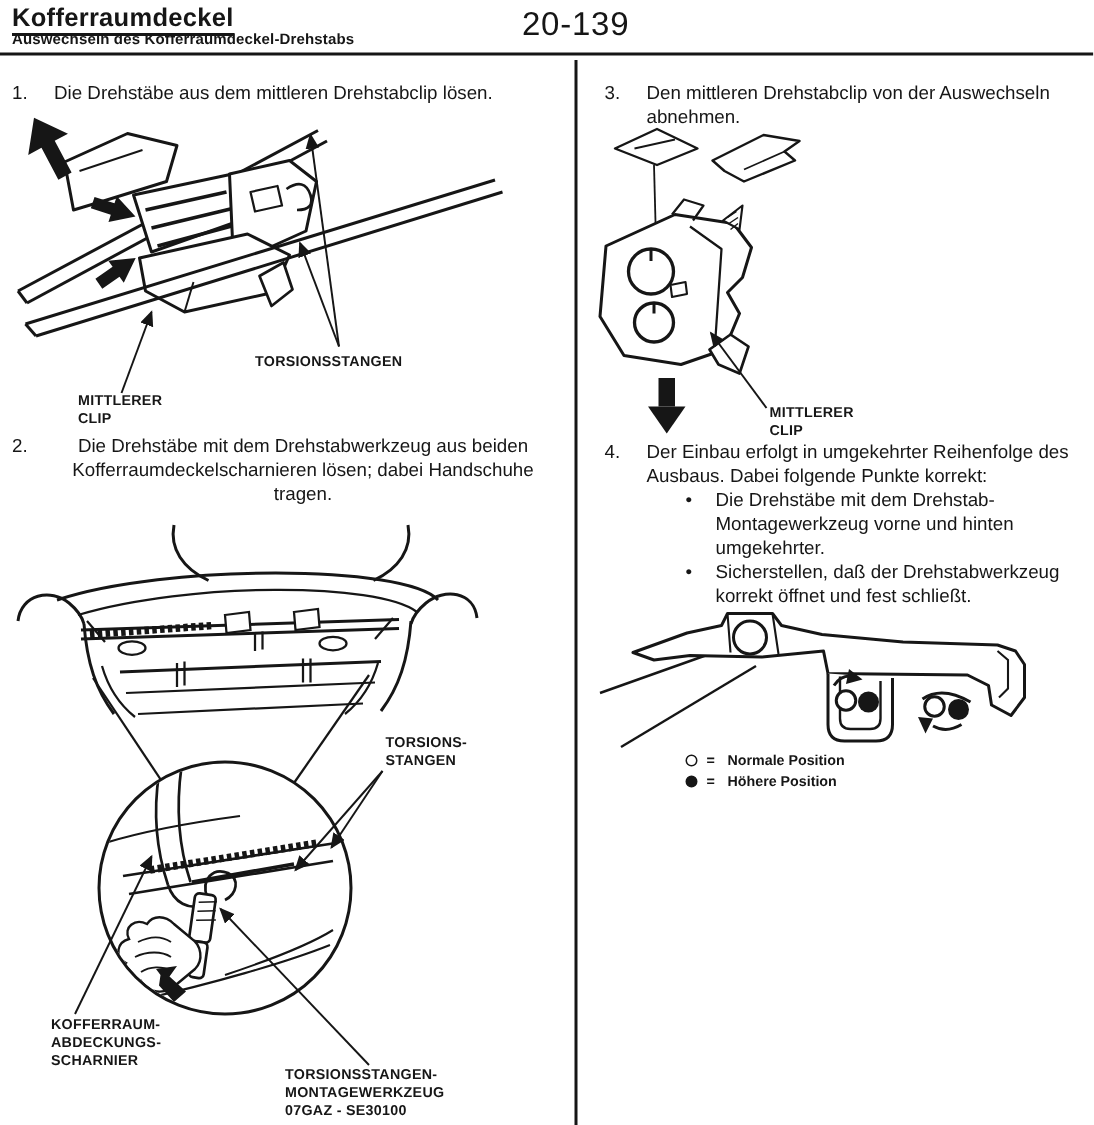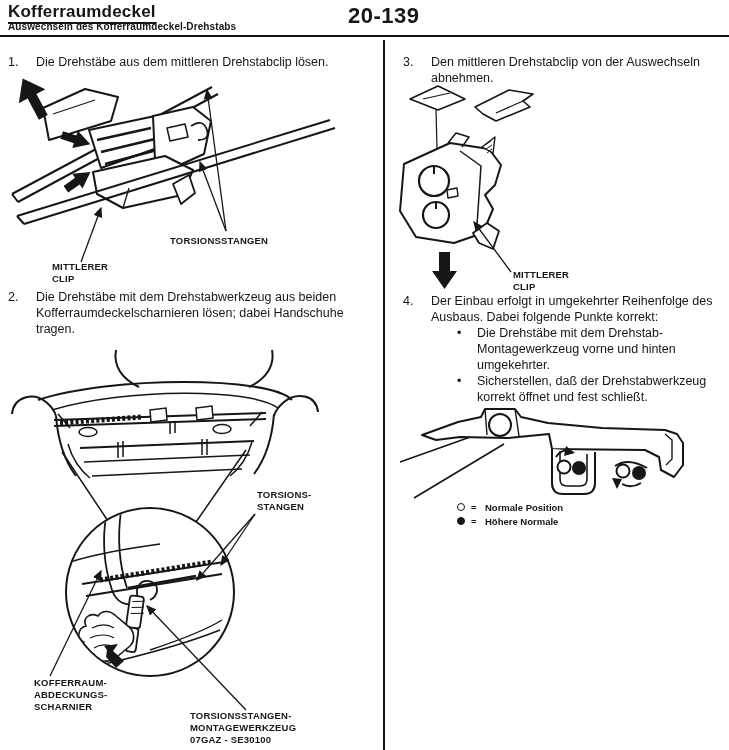--- a/index.html
+++ b/index.html
@@ -7,21 +7,21 @@
   .page {
     position:relative; width:729px; height:750px; background:#ffffff;
     font-family:"Liberation Sans", sans-serif; color:#161616; overflow:hidden;
   }
   .abs { position:absolute; }
   .title {
     display:inline-block; font-size:17px; font-weight:bold;
     border-bottom:2px solid #161616; padding-bottom:0px; letter-spacing:0.2px;
   }
   .subtitle { font-size:10px; font-weight:bold; letter-spacing:0.1px; }
-  .pagenum { font-size:22px; font-weight:bold; letter-spacing:0.5px; }
+  .pagenum { font-size:22px; font-weight:normal; letter-spacing:0.5px; }
   .rule-h { background:#161616; height:2px; }
   .rule-v { background:#161616; width:2px; }
   .step { display:flex; }
   .step-num { width:28px; font-size:12.5px; line-height:16px; }
   .step-text { font-size:12.5px; line-height:16px; }
   .bullet { display:flex; }
   .bullet-marker { width:23px; padding-left:3px; font-size:12.5px; line-height:16px; }
   .bullet-text { font-size:12.5px; line-height:16px; width:247px; }
   svg { position:absolute; overflow:visible; }
   svg text {
@@ -101,21 +101,21 @@
       <path d="M221,155 L195,86" marker-end="url(#ah1)"></path>
       <path d="M76,186 L96,132" marker-end="url(#ah1)"></path>
     </g>
     <text x="165" y="168">TORSIONSSTANGEN</text>
     <text x="47" y="194">MITTLERER</text>
     <text x="47" y="206">CLIP</text>
   </svg>
 
   <div class="abs step" style="left:8px; top:289px; width:370px;">
     <div class="step-num">2.</div>
-    <div class="step-text" style="width:332px;">Die Drehstäbe mit dem Drehstabwerkzeug aus beiden Kofferraumdeckelscharnieren lösen; dabei Handschuhe tragen.</div>
+    <div class="step-text" style="width:332px;text-align:center;">Die Drehstäbe mit dem Drehstabwerkzeug aus beiden Kofferraumdeckelscharnieren lösen; dabei Handschuhe tragen.</div>
   </div>
 
   <svg style="left:0; top:350px;" width="383" height="400" viewBox="0 0 383 400">
     <defs>
       <marker id="ah2" markerWidth="9" markerHeight="9" refX="7" refY="3.5" orient="auto">
         <path d="M0,0 L8,3.5 L0,7 Z" fill="#161616"></path>
       </marker>
       <clipPath id="circ2">
           <circle cx="150" cy="242" r="83"></circle>
         </clipPath>
@@ -273,17 +273,17 @@
 
   <div class="legend" style="left:457px; top:500px;">
     <div class="legend-row">
       <span class="sym"></span>
       <span class="eq">=</span>
       <span>Normale Position</span>
     </div>
     <div class="legend-row">
       <span class="sym filled"></span>
       <span class="eq">=</span>
-      <span>Höhere Normale</span>
+      <span>Höhere Position</span>
     </div>
   </div>
 
 </div>
 
 </body></html>

